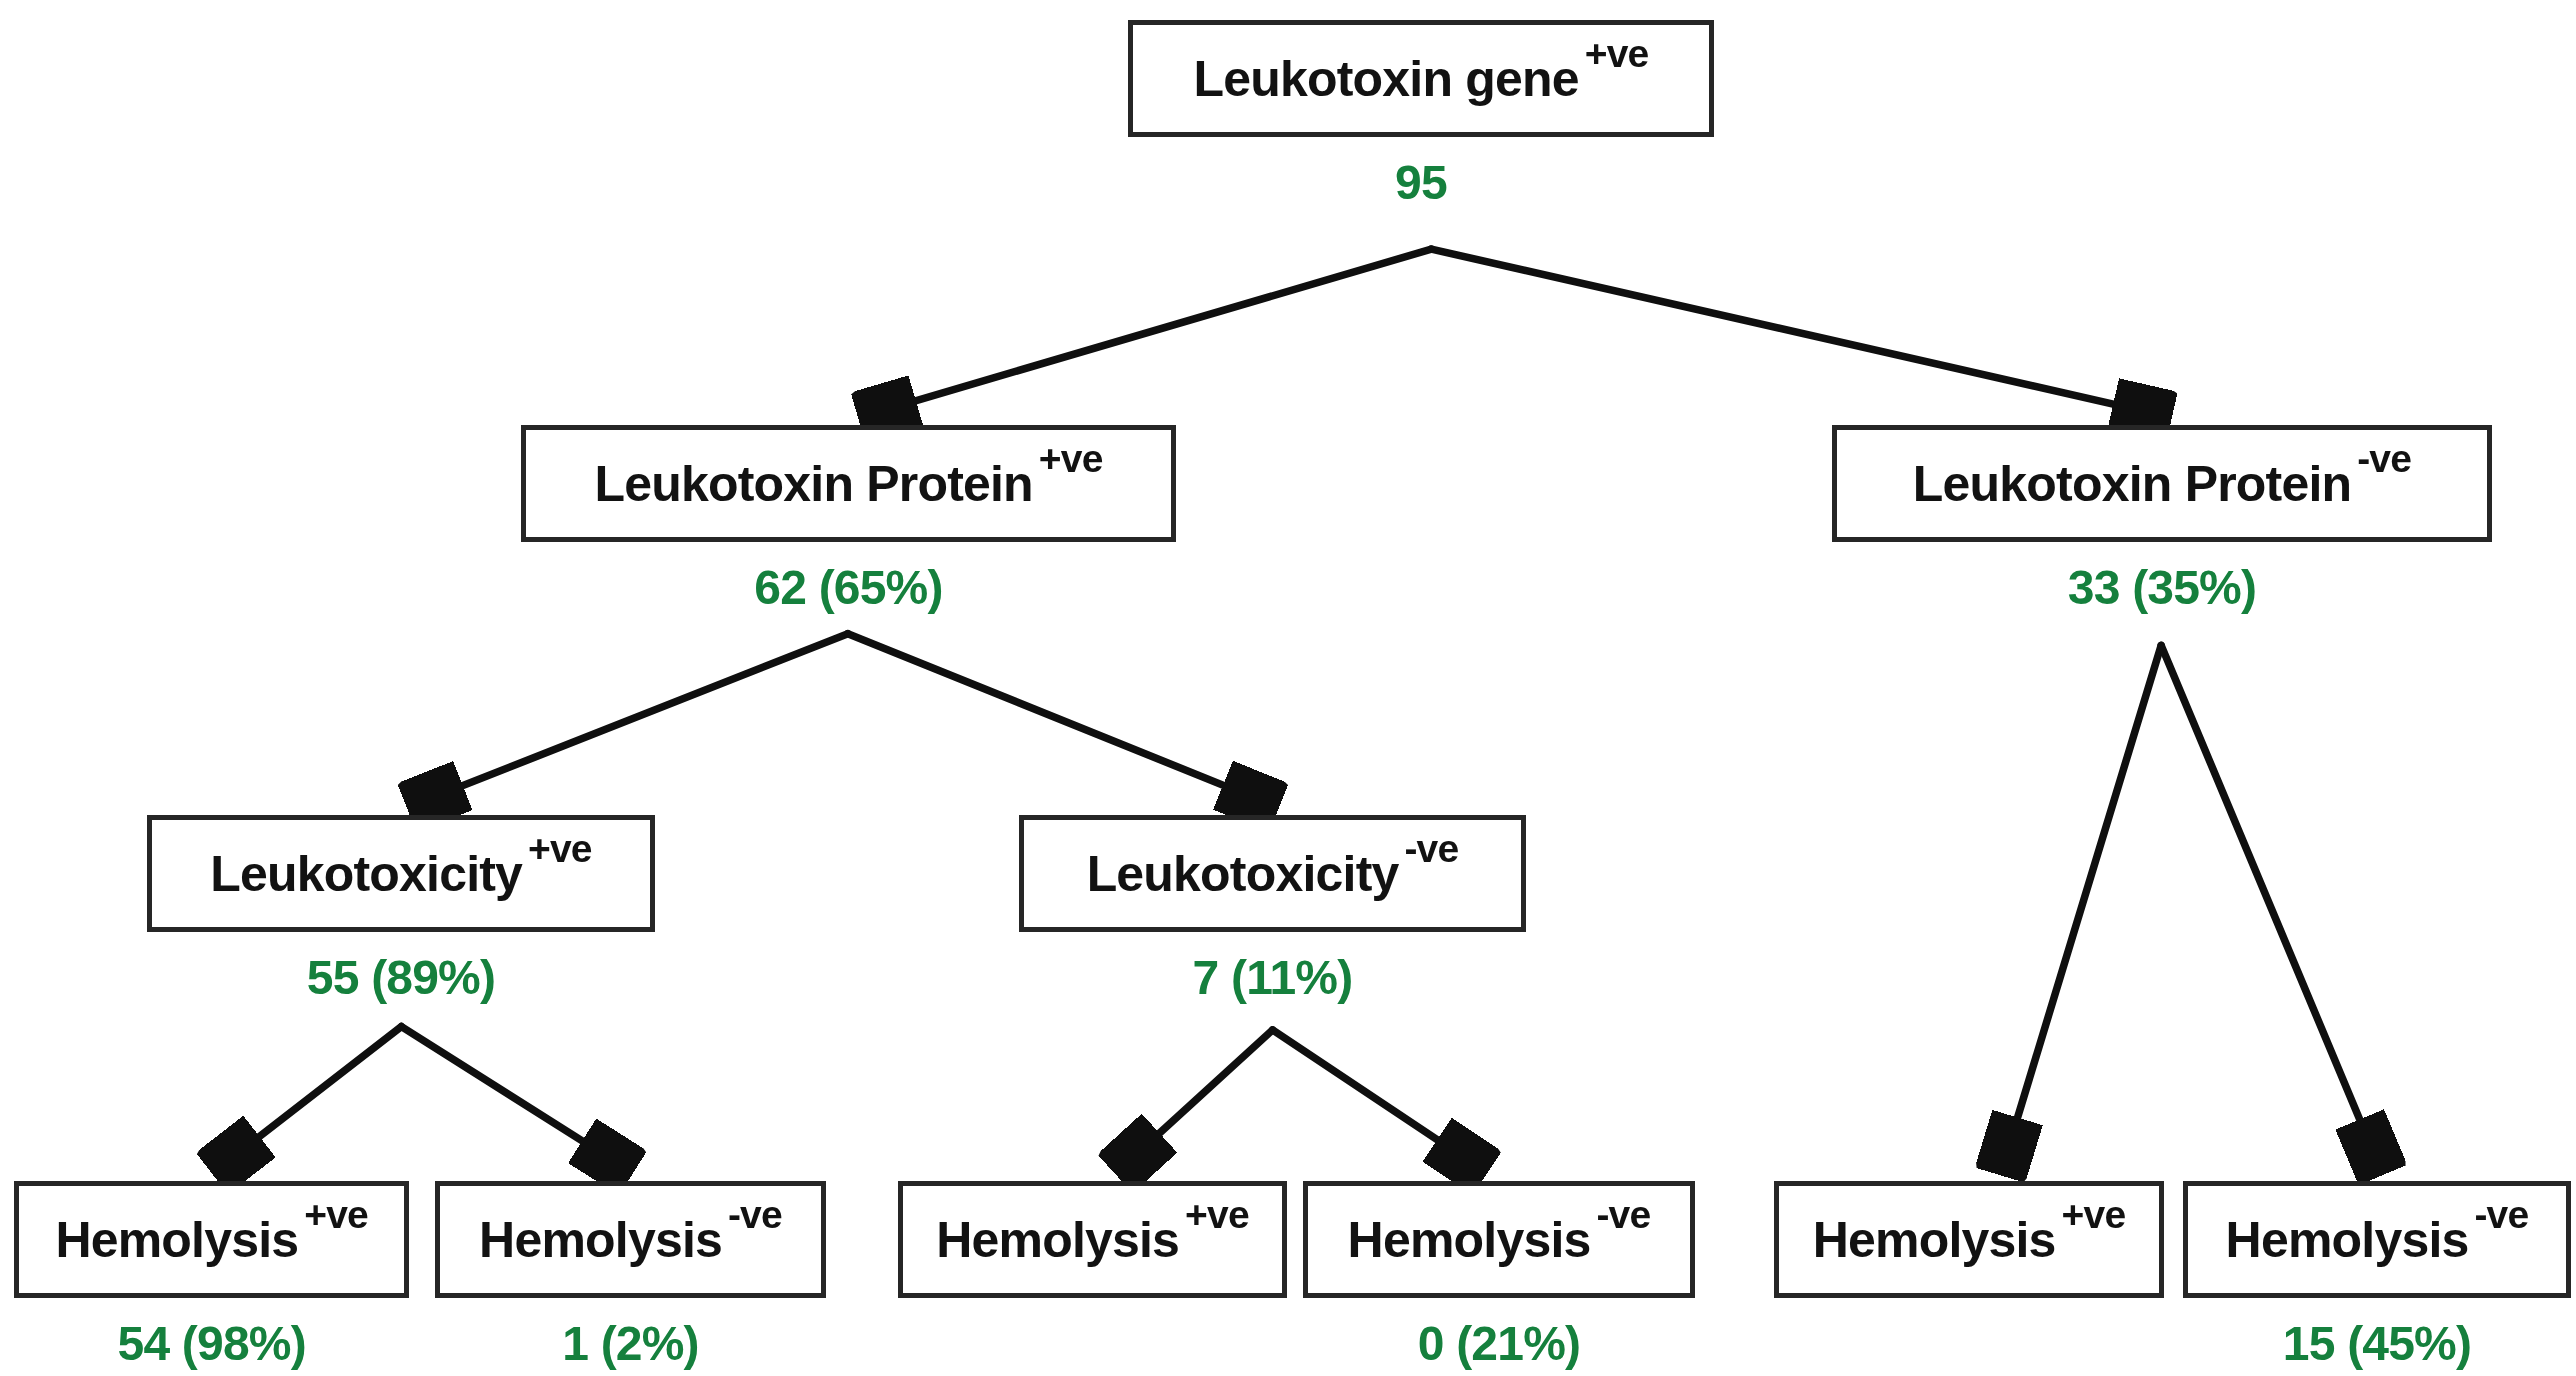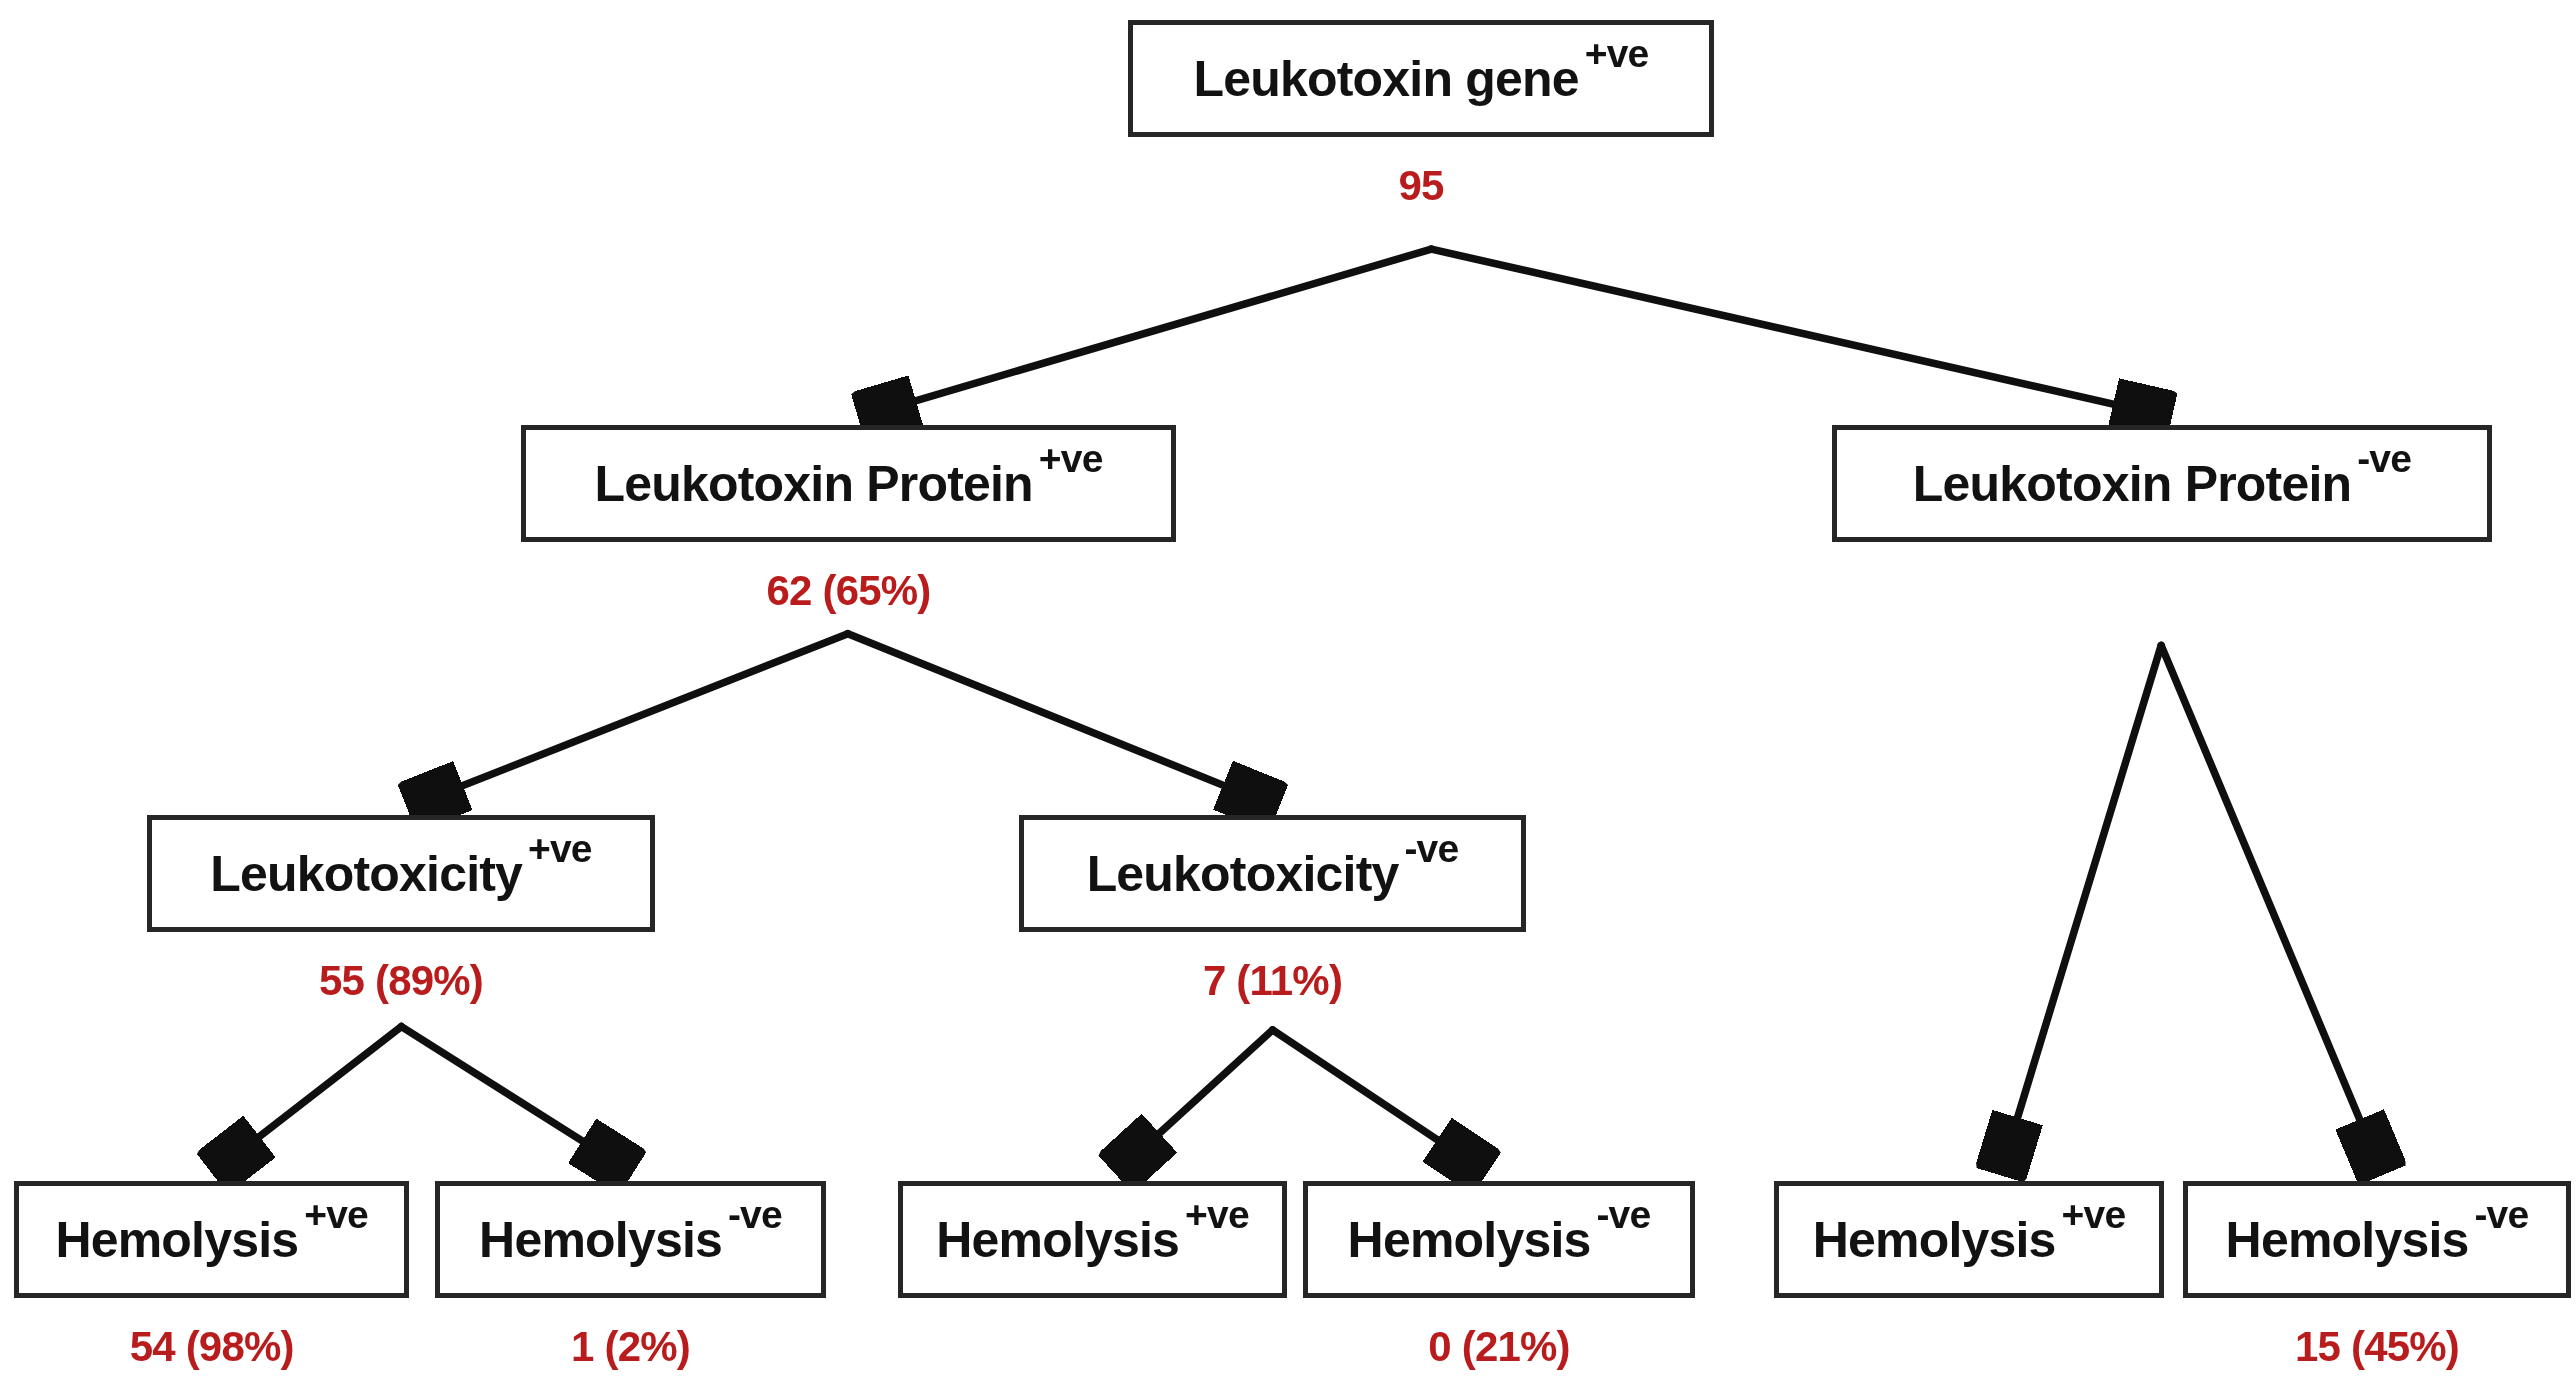--- a/index.html
+++ b/index.html
@@ -44,24 +44,24 @@
   }
   .sup {
     font-size: 39px;
     font-weight: 700;
     position: relative;
     top: -25px;
     margin-left: 5.9px;
     color: #121212;
   }
   .count {
-    margin-top: 25px;
-    font-size: 42px;
+    margin-top: 18px;
+    font-size: 48px;
     font-weight: 700;
-    color: #b91c1c;
+    color: #15803d;
     letter-spacing: -0.8px;
   }
 </style>
 </head>
 <body>
 
 <div id="stage">
 
   <svg class="arrows" viewBox="0 0 3081 1646" xmlns="http://www.w3.org/2000/svg">
     <defs>
@@ -95,20 +95,21 @@
         <span class="sup">+ve</span>
     </div>
     <div class="count">62 (65%)</div>
   </div>
 
   <div class="node" style="left:1832px; top:425px; width:660px;">
     <div class="box">
       <span>Leukotoxin Protein</span>
         <span class="sup">-ve</span>
     </div>
+    <div class="count">33 (35%)</div>
   </div>
 
   <div class="node" style="left:147px; top:815px; width:508px;">
     <div class="box">
       <span>Leukotoxicity</span>
         <span class="sup">+ve</span>
     </div>
     <div class="count">55 (89%)</div>
   </div>
 

